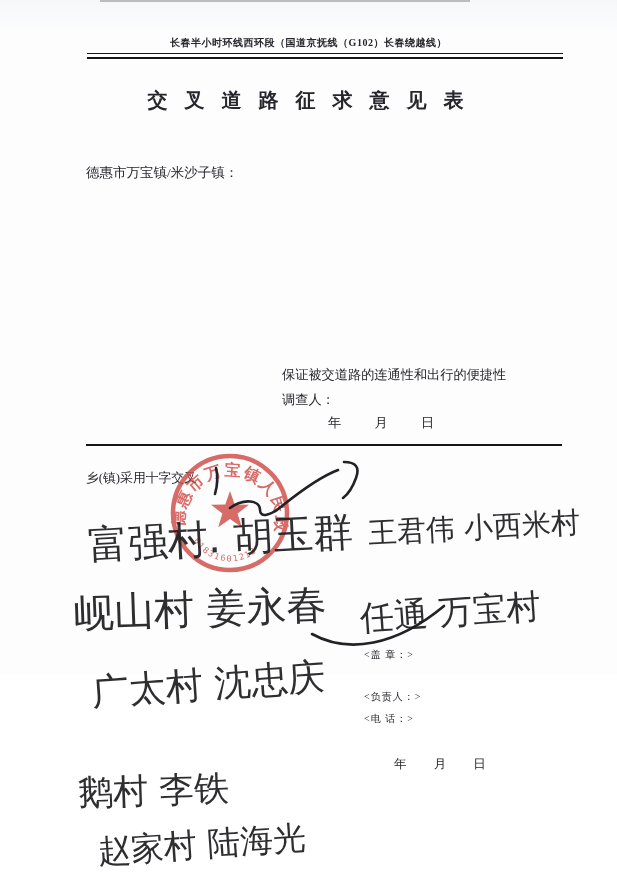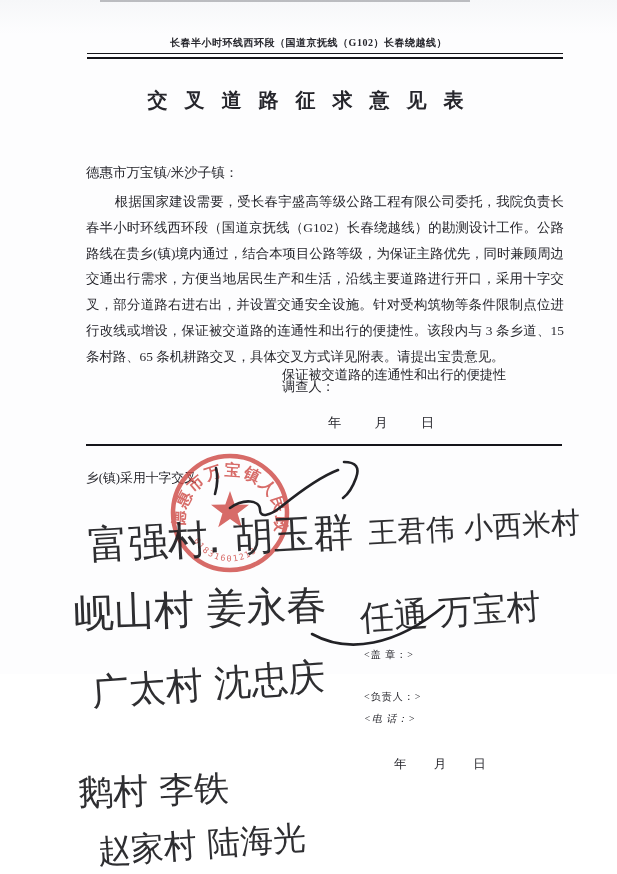--- a/index.html
+++ b/index.html
@@ -17,21 +17,21 @@
   .center{left:0;right:0;text-align:center;}
   .scan-artifact{background:#8a8d92;opacity:.55;}
   .header-note{top:36px;font-size:10px;font-weight:bold;letter-spacing:.5px;}
   .rule-double{left:87px;top:53px;width:476px;height:3px;
     border-top:1px solid #15151a;border-bottom:2.5px solid #15151a;}
   .doc-title{top:87px;font-size:20px;font-weight:bold;letter-spacing:6px;}
   .salutation{left:86px;top:164px;font-size:13.5px;}
   .body-par{left:86px;top:189px;width:478px;font-size:13.4px;line-height:25.8px;
     text-align:justify;text-indent:2.15em;margin:0;}
   .company{left:282px;top:366px;font-size:13.2px;}
-  .investigator{left:282px;top:378px;font-size:13.2px;}
+  .investigator{left:282px;top:391px;font-size:13.2px;}
   .dateline{font-size:13.2px;word-spacing:30px;white-space:pre;}
   .date-1{left:328px;top:414px;}
   .separator{left:86px;top:444px;width:476px;height:2px;background:#15151a;}
   .gov-label{left:86px;top:470px;font-size:12.8px;}
   .field-label{left:364px;font-size:10px;letter-spacing:1px;}
   .date-2{left:394px;top:756px;word-spacing:24px;font-size:12.5px;}
   .hw{
     font-family:"DejaVu Sans",sans-serif;
     color:#1d1d20;white-space:nowrap;opacity:.92;
     transform-origin:left center;font-weight:500;
@@ -47,21 +47,20 @@
   <div class="abs scan-artifact" style="left:100px;top:0;width:370px;height:1.5px;"></div>
 
   <div class="abs center printed header-note">长春半小时环线西环段（国道京抚线（G102）长春绕越线）</div>
 
   <div class="abs rule-double"></div>
 
   <div class="abs center printed doc-title">交 叉 道 路 征 求 意 见 表</div>
 
   <div class="abs printed salutation">德惠市万宝镇/米沙子镇：</div>
 
-  <p class="abs printed body-par">根据国家建设需要，受长春宇盛高等级公路工程有限公司委托，我院负责长春半小时环线西环段（国道京抚线（G102）长春绕越线）的勘测设计工作。公路路线在贵乡(镇)境内通过，结合本项目公路等级，为保证主路优先，同时兼顾周边交通出行需求，方便当地居民生产和生活，沿线主要道路进行开口，采用十字交叉，部分道路右进右出，并设置交通安全设施。针对受构筑物等条件限制点位进行改线或增设，保证被交道路的连通性和出行的便捷性。该段内与 3 条乡道、15 条村路、65 条机耕路交叉，具体交叉方式详见附表。请提出宝贵意见。</p>
 
   <div class="abs printed company">保证被交道路的连通性和出行的便捷性</div>
 
   <div class="abs printed investigator">调查人：</div>
 
   <div class="abs printed dateline date-1">年 月 日</div>
 
   <div class="abs separator"></div>
 
   <div class="abs printed gov-label">乡(镇)采用十字交叉</div>
@@ -99,17 +98,17 @@
   <div class="abs hw" style="left:360px;top:596px;font-size:34px;transform:rotate(-4deg);">任通 万宝村</div>
 
   <div class="abs hw" style="left:92px;top:668px;font-size:37px;transform:rotate(-4deg);">广太村 沈忠庆</div>
 
   <div class="abs hw" style="left:78px;top:770px;font-size:35px;transform:rotate(-2deg);">鹅村 李铁</div>
 
   <div class="abs hw" style="left:98px;top:830px;font-size:33px;transform:rotate(-4deg);">赵家村 陆海光</div>
 
   <div class="abs printed field-label" style="top:648px;">&lt;盖  章：&gt;</div>
   <div class="abs printed field-label" style="top:690px;">&lt;负责人：&gt;</div>
-  <div class="abs printed field-label" style="top:712px;font-style:italic;">&lt;电  话：&gt;</div>
+  <div class="abs printed field-label" style="top:712px;">&lt;电  话：&gt;</div>
 
   <div class="abs printed dateline date-2">年 月 日</div>
 
 </div>
 
 </body></html>

